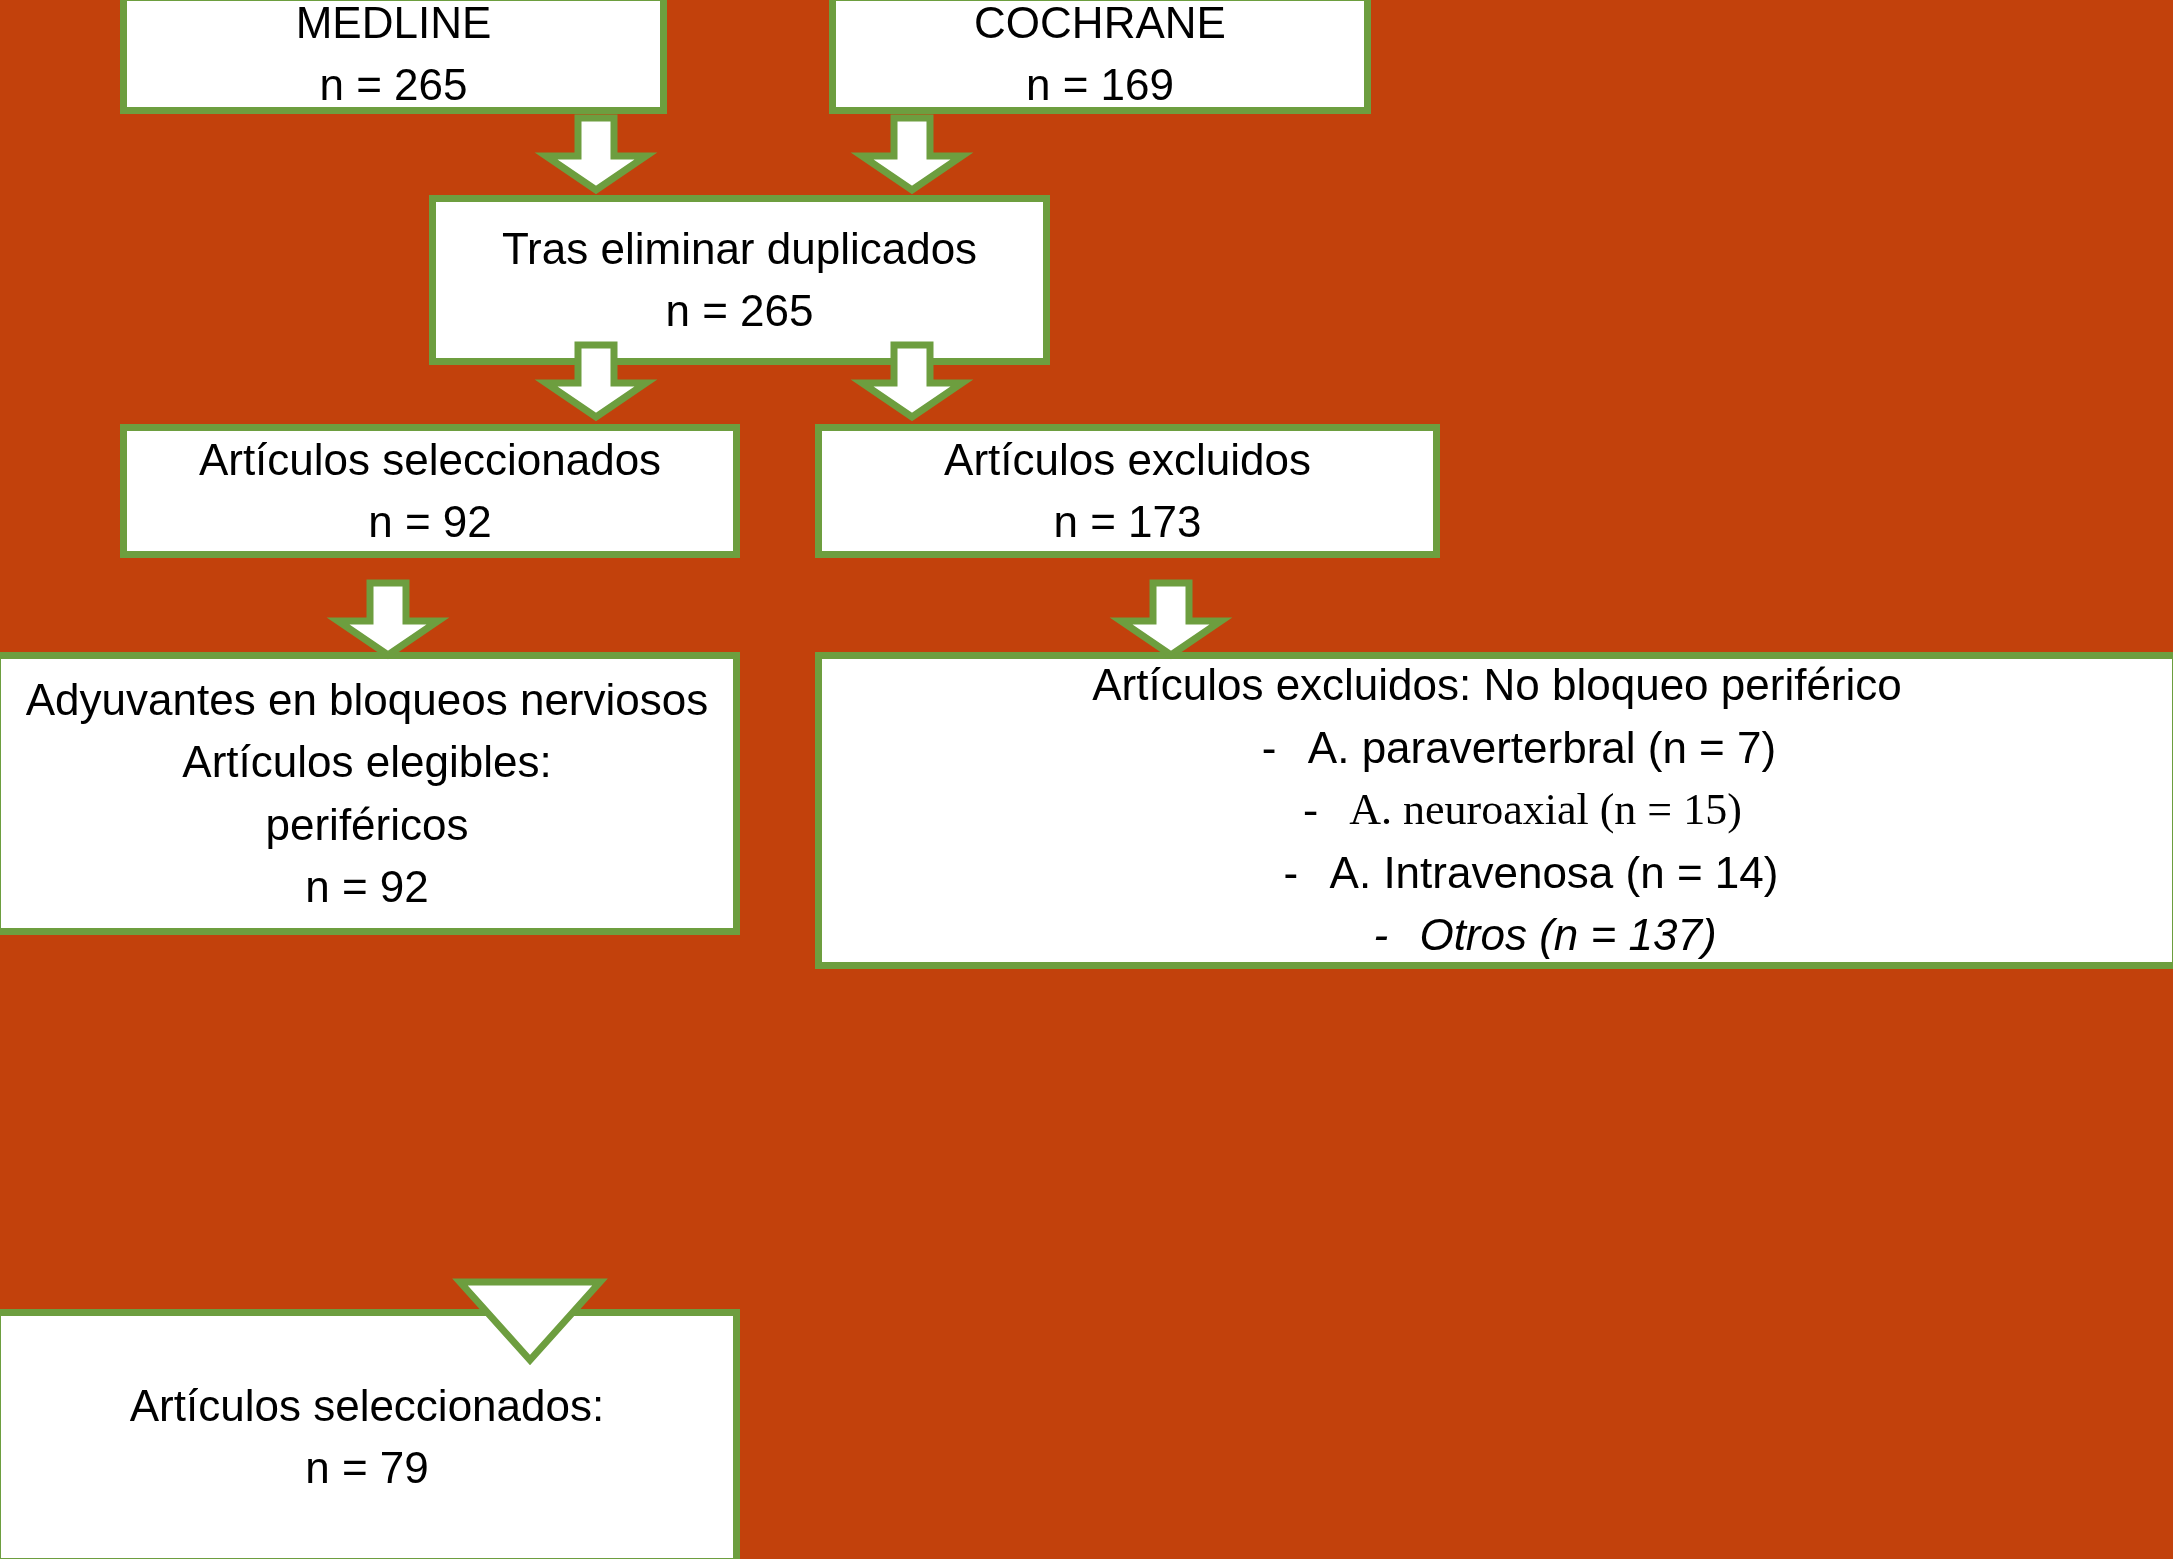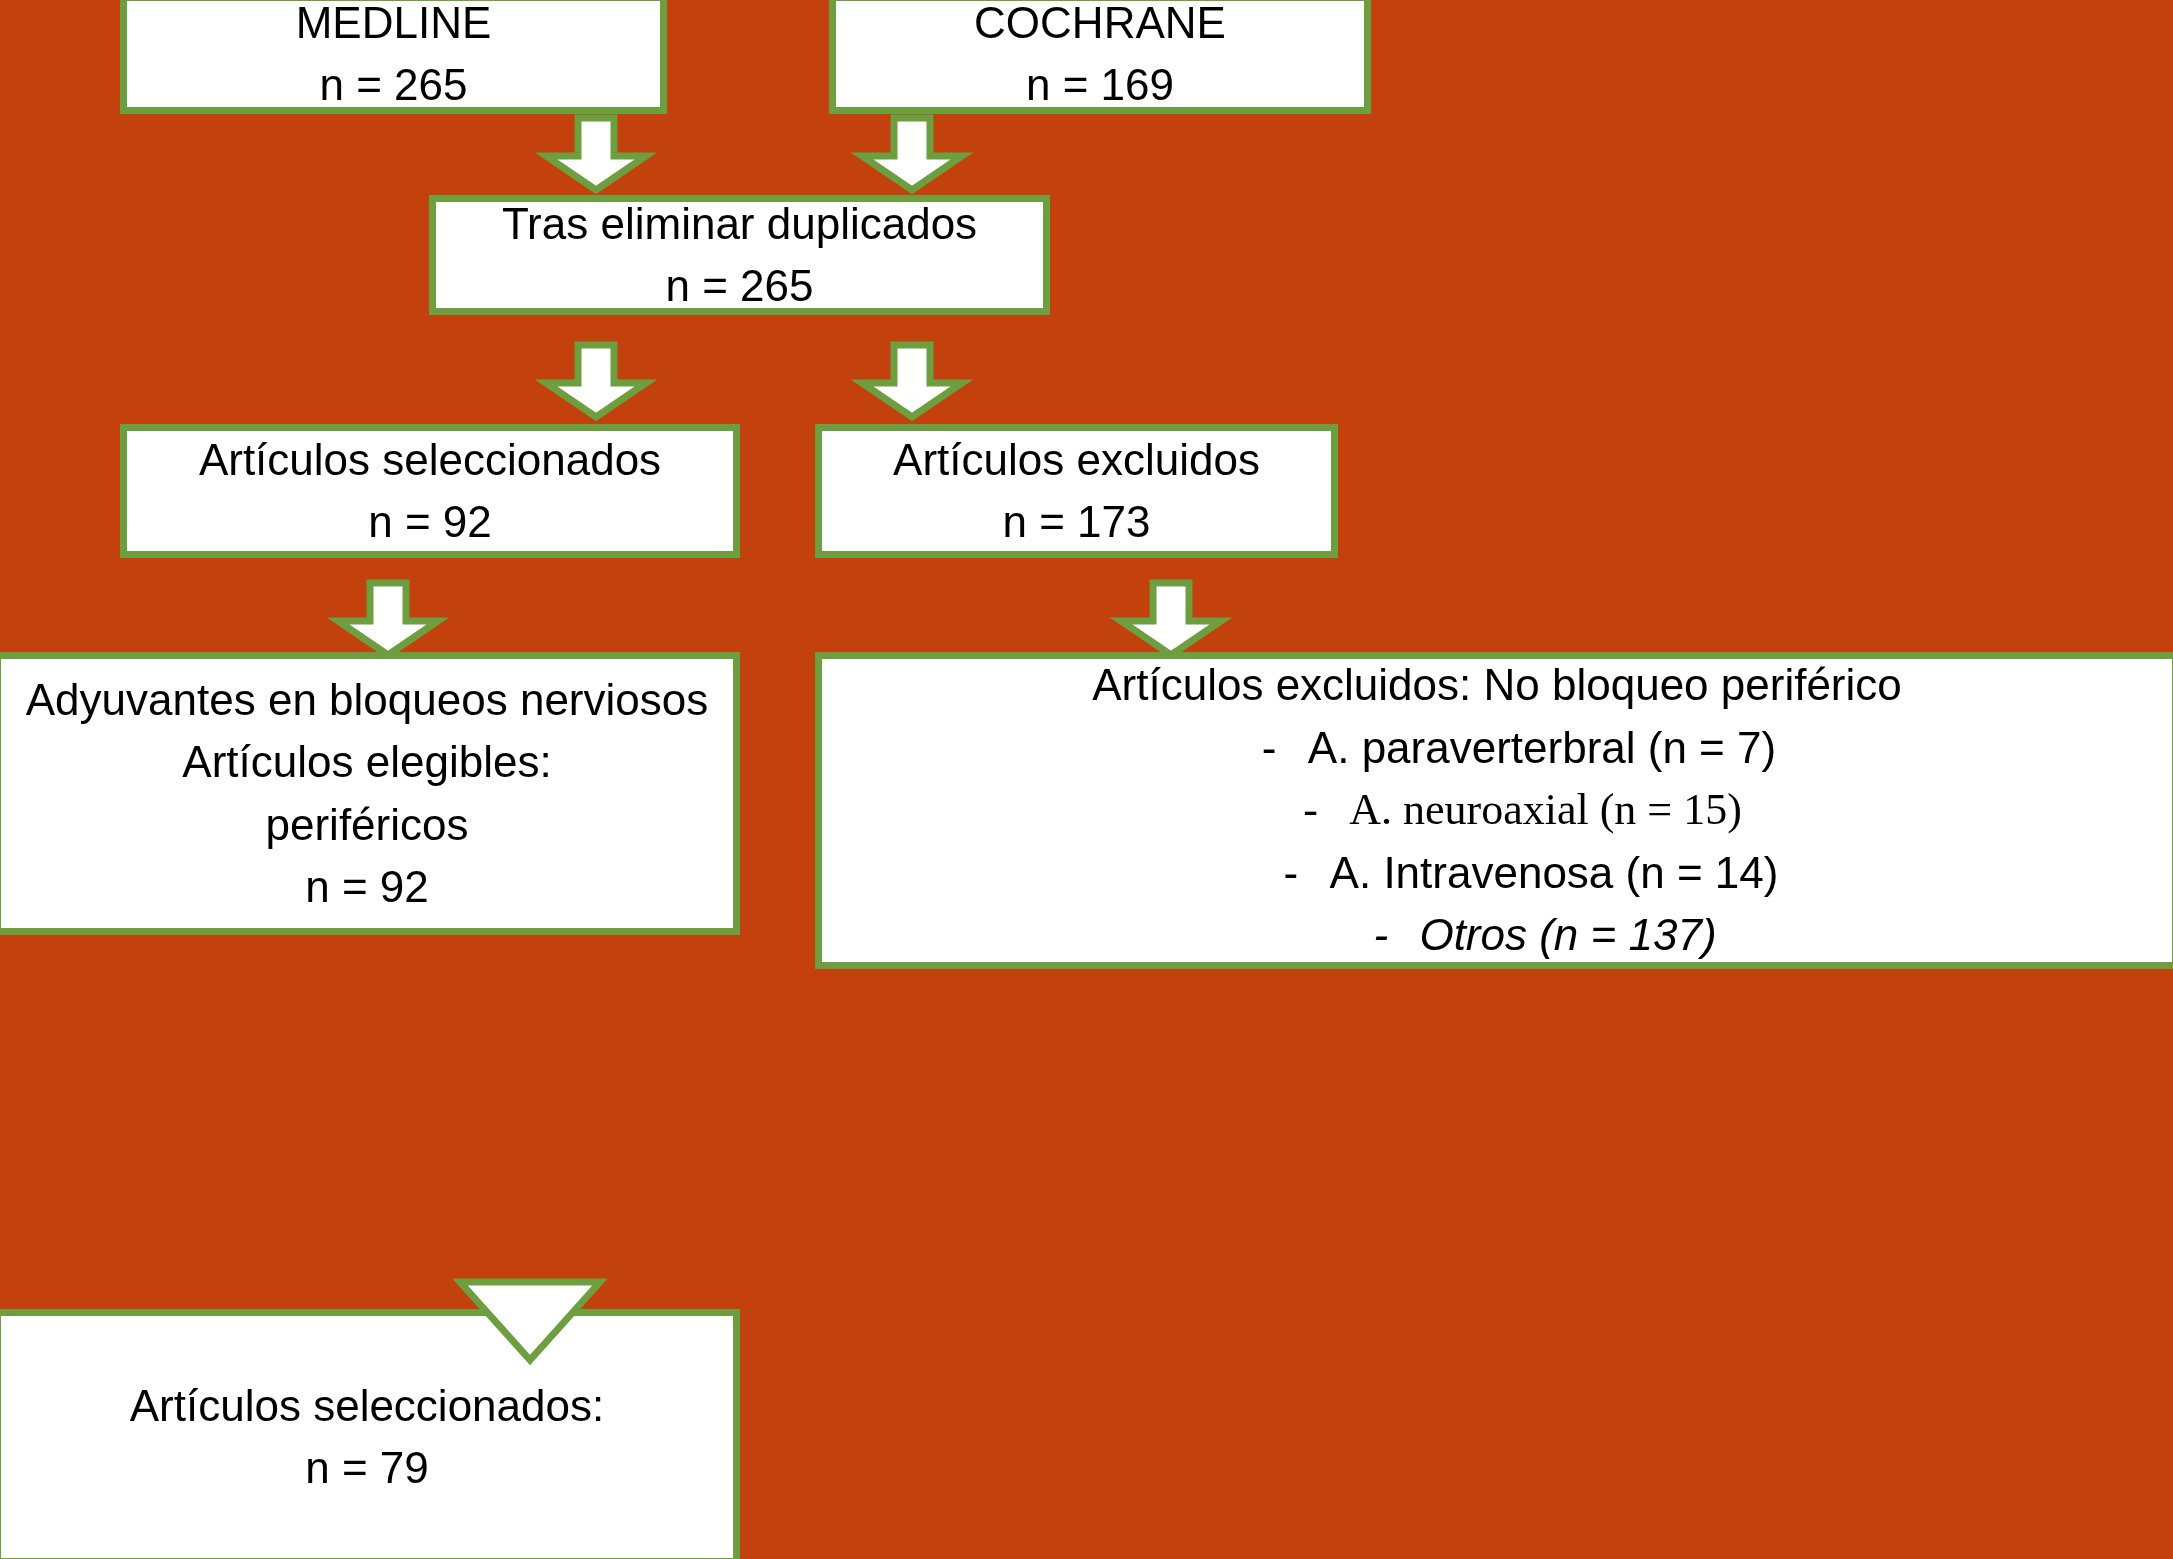--- a/index.html
+++ b/index.html
@@ -85,21 +85,21 @@
       <polygon points="38,0 74,0 74,38 106,38 56,72 6,38 38,38" fill="#ffffff" stroke="#6d9e3f" stroke-width="7" stroke-linejoin="miter"></polygon>
     </svg>
   </div>
 
   <div class="arrow" style="left:856px; top:118px; width:112px; height:75px;">
     <svg viewBox="0 0 112 75" preserveAspectRatio="none">
       <polygon points="38,0 74,0 74,38 106,38 56,72 6,38 38,38" fill="#ffffff" stroke="#6d9e3f" stroke-width="7" stroke-linejoin="miter"></polygon>
     </svg>
   </div>
 
-  <div class="box" style="left:429px; top:195px; width:621px; height:120px;align-items:center;">
+  <div class="box" style="left:429px; top:195px; width:621px; height:170px;align-items:center;">
     <span class="line">Tras eliminar duplicados</span>
     <span class="line">n = 265</span>
   </div>
 
   <div class="arrow" style="left:540px; top:345px; width:112px; height:75px;">
     <svg viewBox="0 0 112 75" preserveAspectRatio="none">
       <polygon points="38,0 74,0 74,38 106,38 56,72 6,38 38,38" fill="#ffffff" stroke="#6d9e3f" stroke-width="7" stroke-linejoin="miter"></polygon>
     </svg>
   </div>
 
@@ -107,21 +107,21 @@
     <svg viewBox="0 0 112 75" preserveAspectRatio="none">
       <polygon points="38,0 74,0 74,38 106,38 56,72 6,38 38,38" fill="#ffffff" stroke="#6d9e3f" stroke-width="7" stroke-linejoin="miter"></polygon>
     </svg>
   </div>
 
   <div class="box" style="left:120px; top:424px; width:620px; height:134px;text-align:center;">
     <span class="line">Artículos seleccionados</span>
     <span class="line">n = 92</span>
   </div>
 
-  <div class="box" style="left:815px; top:424px; width:523px; height:134px;">
+  <div class="box" style="left:815px; top:424px; width:625px; height:134px;">
     <span class="line">Artículos excluidos</span>
     <span class="line">n = 173</span>
   </div>
 
   <div class="arrow" style="left:332px; top:583px; width:112px; height:75px;">
     <svg viewBox="0 0 112 75" preserveAspectRatio="none">
       <polygon points="38,0 74,0 74,38 106,38 56,72 6,38 38,38" fill="#ffffff" stroke="#6d9e3f" stroke-width="7" stroke-linejoin="miter"></polygon>
     </svg>
   </div>
 

